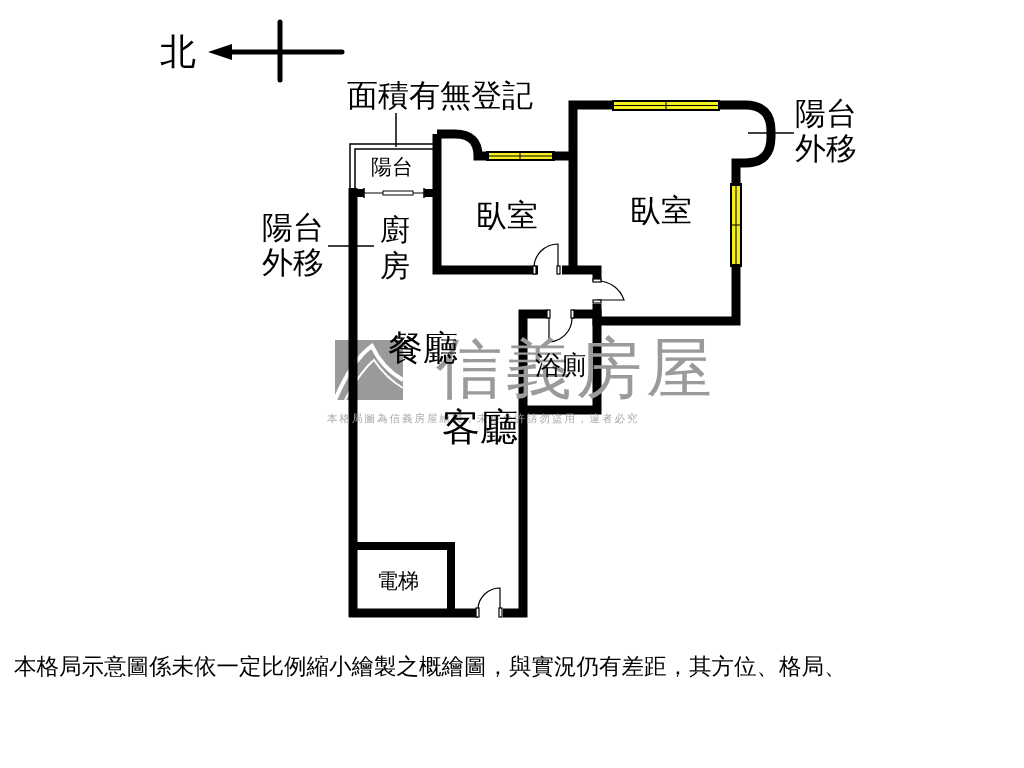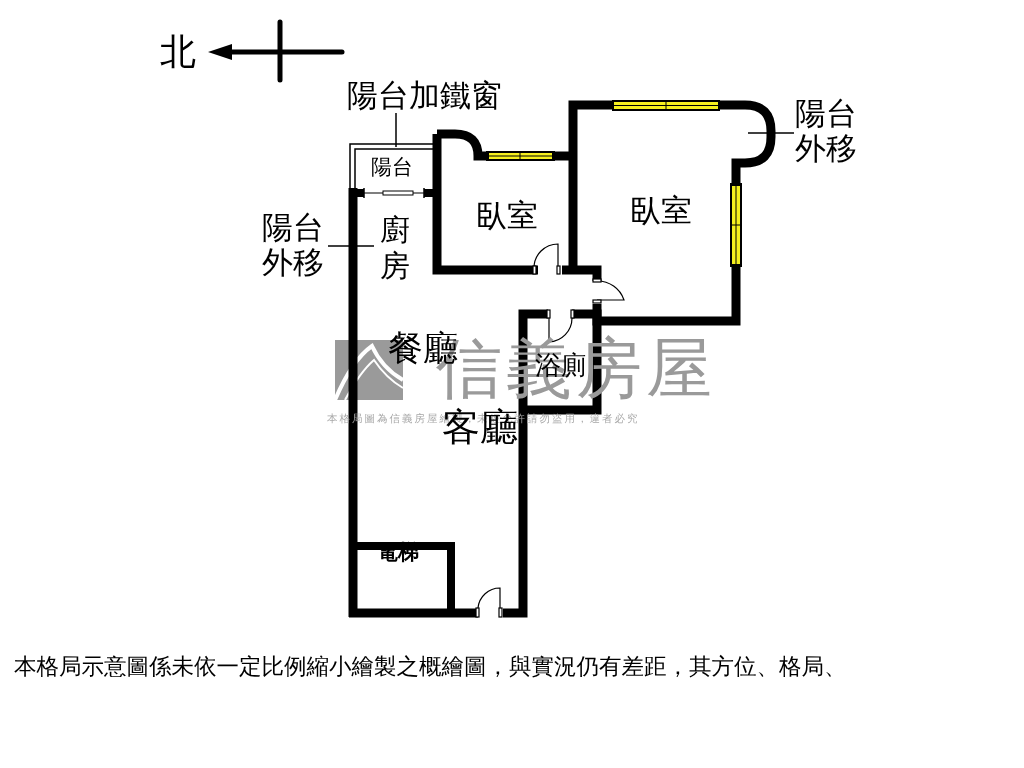--- a/index.html
+++ b/index.html
@@ -110,37 +110,37 @@
     <line x1="328" y1="246" x2="374" y2="246"></line>
     <line x1="748" y1="133" x2="794" y2="133"></line>
   </g>
 </svg>
 
 <div class="wm-big">信義房屋</div>
 <div class="wm-small">本格局圖為信義房屋繪製，未經允許請勿盜用，違者必究</div>
 
 <div class="lbl" style="left:160px;top:34px;font-size:36px;">北</div>
 
-<div class="lbl" style="left:347px;top:80px;font-size:31px;">陽台加鐵窗</div>
+<div class="lbl" style="left:347px;top:80px;font-size:31px;">面積有無登記</div>
 <div class="lbl" style="left:795px;top:98px;font-size:31px;">
   <div>陽台</div>
   <div style="margin-top:4px">外移</div>
 </div>
 <div class="lbl" style="left:262px;top:212px;font-size:31px;">
   <div>陽台</div>
   <div style="margin-top:4px">外移</div>
 </div>
 
 <div class="lbl" style="left:371px;top:157px;font-size:21px;">陽台</div>
 <div class="lbl" style="left:380px;top:215px;font-size:30px;">
   <div>廚</div>
   <div style="margin-top:6px">房</div>
 </div>
 <div class="lbl" style="left:476px;top:200px;font-size:31px;">臥室</div>
 <div class="lbl" style="left:630px;top:195px;font-size:31px;">臥室</div>
 <div class="lbl" style="left:388px;top:331px;font-size:35px;">餐廳</div>
 <div class="lbl" style="left:398px;top:408px;font-size:38px;margin-left:44px;">客廳</div>
 <div class="lbl" style="left:535px;top:352px;font-size:26px;">浴廁</div>
-<div class="lbl" style="left:377px;top:541px;font-size:21px;font-weight:bold;">電梯</div>
+<div class="lbl" style="left:377px;top:571px;font-size:21px;">電梯</div>
 
 <div id="disclaimer">
   <div>本格局示意圖係未依一定比例縮小繪製之概繪圖，與實況仍有差距，其方位、格局、</div>
 </div>
 
 </body></html>

